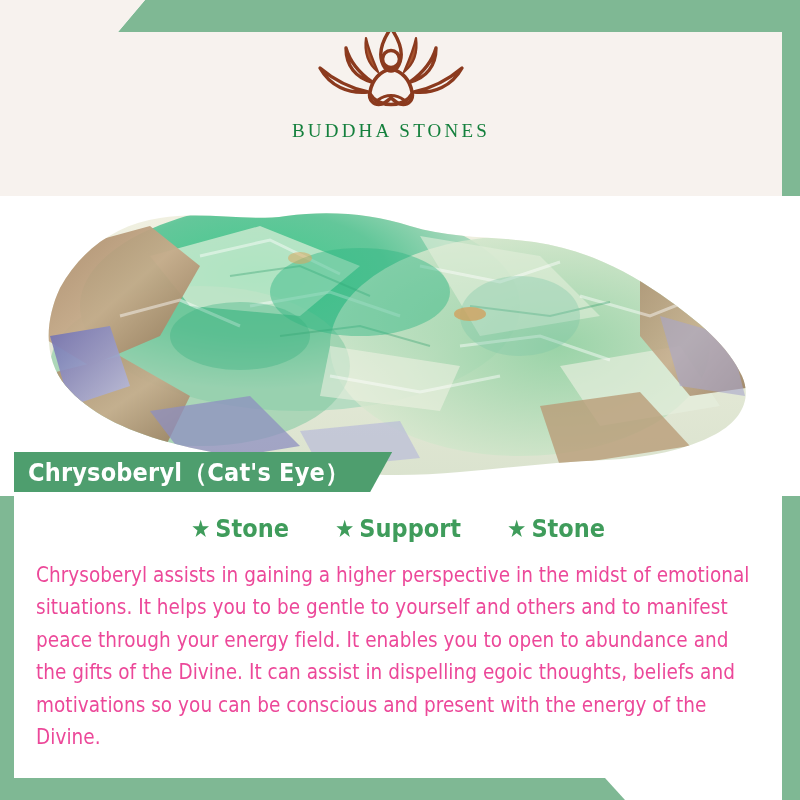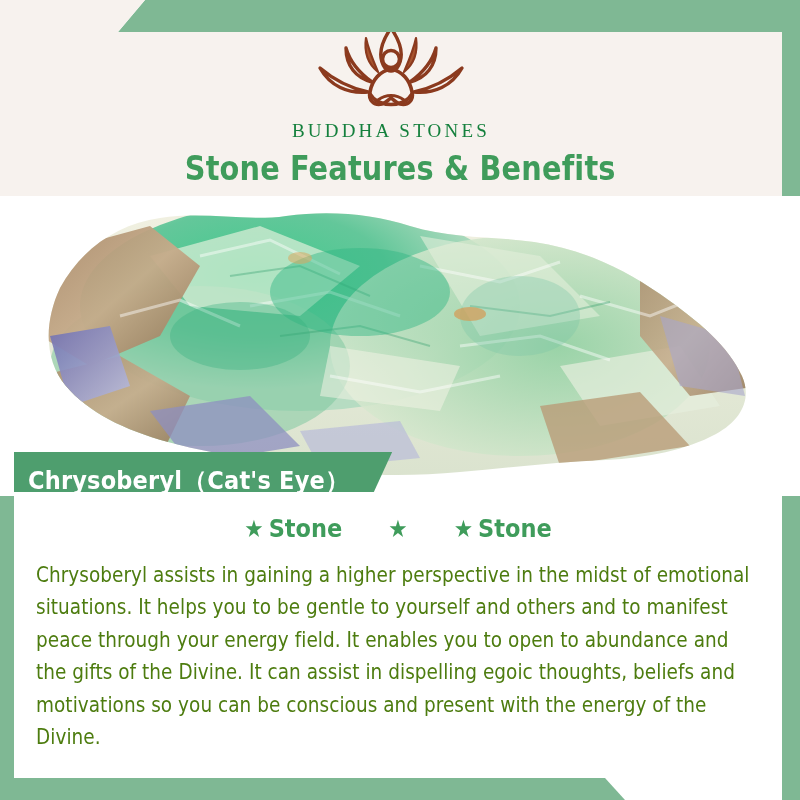--- a/index.html
+++ b/index.html
@@ -112,21 +112,21 @@
     background: #ffffff;
   }
   .photo svg { display: block; }
 
   
   .name-label {
     position: absolute;
     left: 14px;
     top: 452px;
     height: 40px;
-    padding: 8px 42px 0 14px;
+    padding: 0 42px 0 14px;
     background: #4e9e6e;
     clip-path: polygon(0 0, 100% 0, calc(100% - 22px) 100%, 0 100%);
     display: flex;
     align-items: center;
   }
   .name-text {
     font-family: "Liberation Sans Narrow", "DejaVu Sans Condensed", "Liberation Sans", sans-serif;
     font-size: 25px;
     font-weight: 700;
     color: #ffffff;
@@ -165,21 +165,21 @@
     font-size: 24px;
     line-height: 1;
     color: #3f9c5b;
   }
 
   .body-text {
     margin: 16px 22px 0 22px;
     font-family: "Liberation Sans Narrow", "DejaVu Sans Condensed", "Liberation Sans", sans-serif;
     font-size: 20.5px;
     line-height: 1.58;
-    color: #4d7c0f;
+    color: #ec4899;
     text-align: left;
     letter-spacing: 0.05px;
   }
 </style>
 </head>
 <body>
 
 <div class="poster">
 
   <div class="frame-top"></div>
@@ -298,37 +298,35 @@
         <ellipse cx="360" cy="96" rx="90" ry="44" fill="#2eb583" opacity="0.45"></ellipse>
         <ellipse cx="240" cy="140" rx="70" ry="34" fill="#35b07f" opacity="0.35"></ellipse>
         <ellipse cx="520" cy="120" rx="60" ry="40" fill="#7cc7a5" opacity="0.35"></ellipse>
 
         <ellipse cx="470" cy="118" rx="16" ry="7" fill="#d59a52" opacity="0.7"></ellipse>
         <ellipse cx="300" cy="62" rx="12" ry="6" fill="#d8a860" opacity="0.55"></ellipse>
       </g>
     </svg>
   </div>
 
-  <div class="title-banner">
-    <span class="title-text">Stone Features &amp; Benefits</span>
-  </div>
 
   <div class="name-label">
     <span class="name-text">Chrysoberyl（Cat's Eye）</span>
   </div>
 
   <div class="content">
 
     <div class="keywords">
       <div class="keyword">
         <span class="star">★</span>
         <span>Stone</span>
       </div>
       <div class="keyword">
         <span class="star">★</span>
+        <span>Support</span>
       </div>
       <div class="keyword">
         <span class="star">★</span>
         <span>Stone</span>
       </div>
     </div>
 
     <p class="body-text">Chrysoberyl assists in gaining a higher perspective in the midst of emotional situations. It helps you to be gentle to yourself and others and to manifest peace through your energy field. It enables you to open to abundance and the gifts of the Divine. It can assist in dispelling egoic thoughts, beliefs and motivations so you can be conscious and present with the energy of the Divine.</p>
   </div>
 

